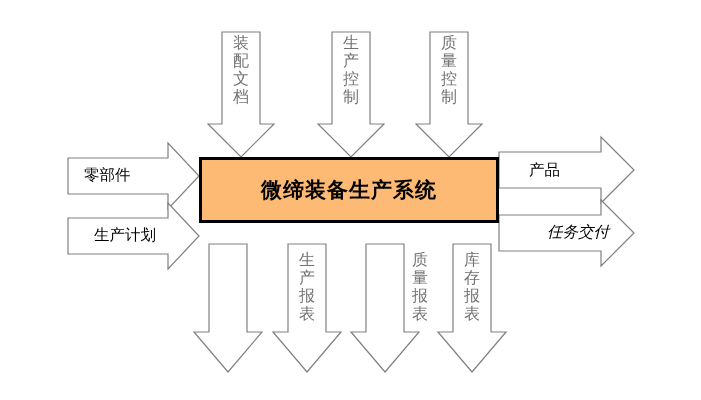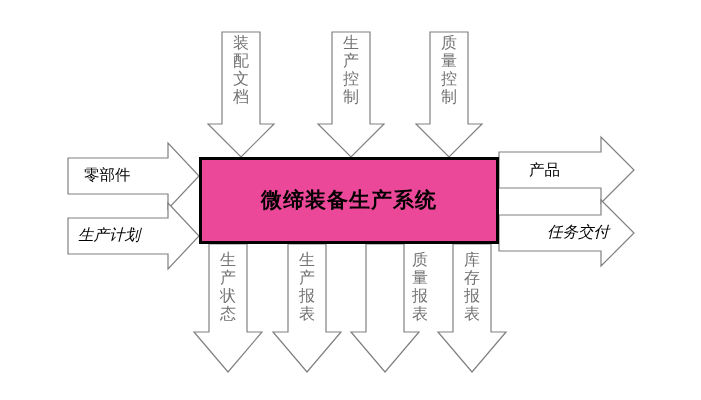--- a/index.html
+++ b/index.html
@@ -27,24 +27,24 @@
     stroke: #808080;
     stroke-width: 1.2;
     stroke-linejoin: miter;
   }
   
   .system-box {
     position: absolute;
     left: 199px;
     top: 157px;
     width: 300px;
-    height: 87px;
+    height: 66px;
     box-sizing: border-box;
     border: 3px solid #000000;
-    background: #ec4899;
+    background: #fdba74;
     display: flex;
     align-items: center;
     justify-content: center;
   }
   .system-box .title {
     font-size: 21px;
     font-weight: bold;
     letter-spacing: 1px;
     color: #000000;
     line-height: 1;
@@ -96,24 +96,23 @@
   </svg>
 
   <div class="system-box">
     <span class="title">微缔装备生产系统</span>
   </div>
 
   <div class="v-label" style="left:231px; top:34px;">装配文档</div>
   <div class="v-label" style="left:439px; top:34px;">质量控制</div>
   <div class="v-label" style="left:341px; top:34px;">生产控制</div>
 
-  <div class="v-label" style="left:218px; top:251px;">生产状态</div>
   <div class="v-label" style="left:297px; top:251px;text-align:center;">生产报表</div>
   <div class="v-label" style="left:375px; top:251px;margin-left:35px;">质量报表</div>
   <div class="v-label" style="left:462px; top:251px;">库存报表</div>
 
   <div class="h-label" style="left:84px; top:168px;">零部件</div>
-  <div class="h-label" style="left:78px; top:228px;font-style:italic;">生产计划</div>
+  <div class="h-label" style="left:94px; top:228px;">生产计划</div>
 
   <div class="h-label" style="left:529px; top:162px;font-family:Liberation Serif, serif;">产品</div>
   <div class="h-label" style="left:547px; top:225px;font-style:italic;">任务交付</div>
 
 </div>
 
 </body></html>

